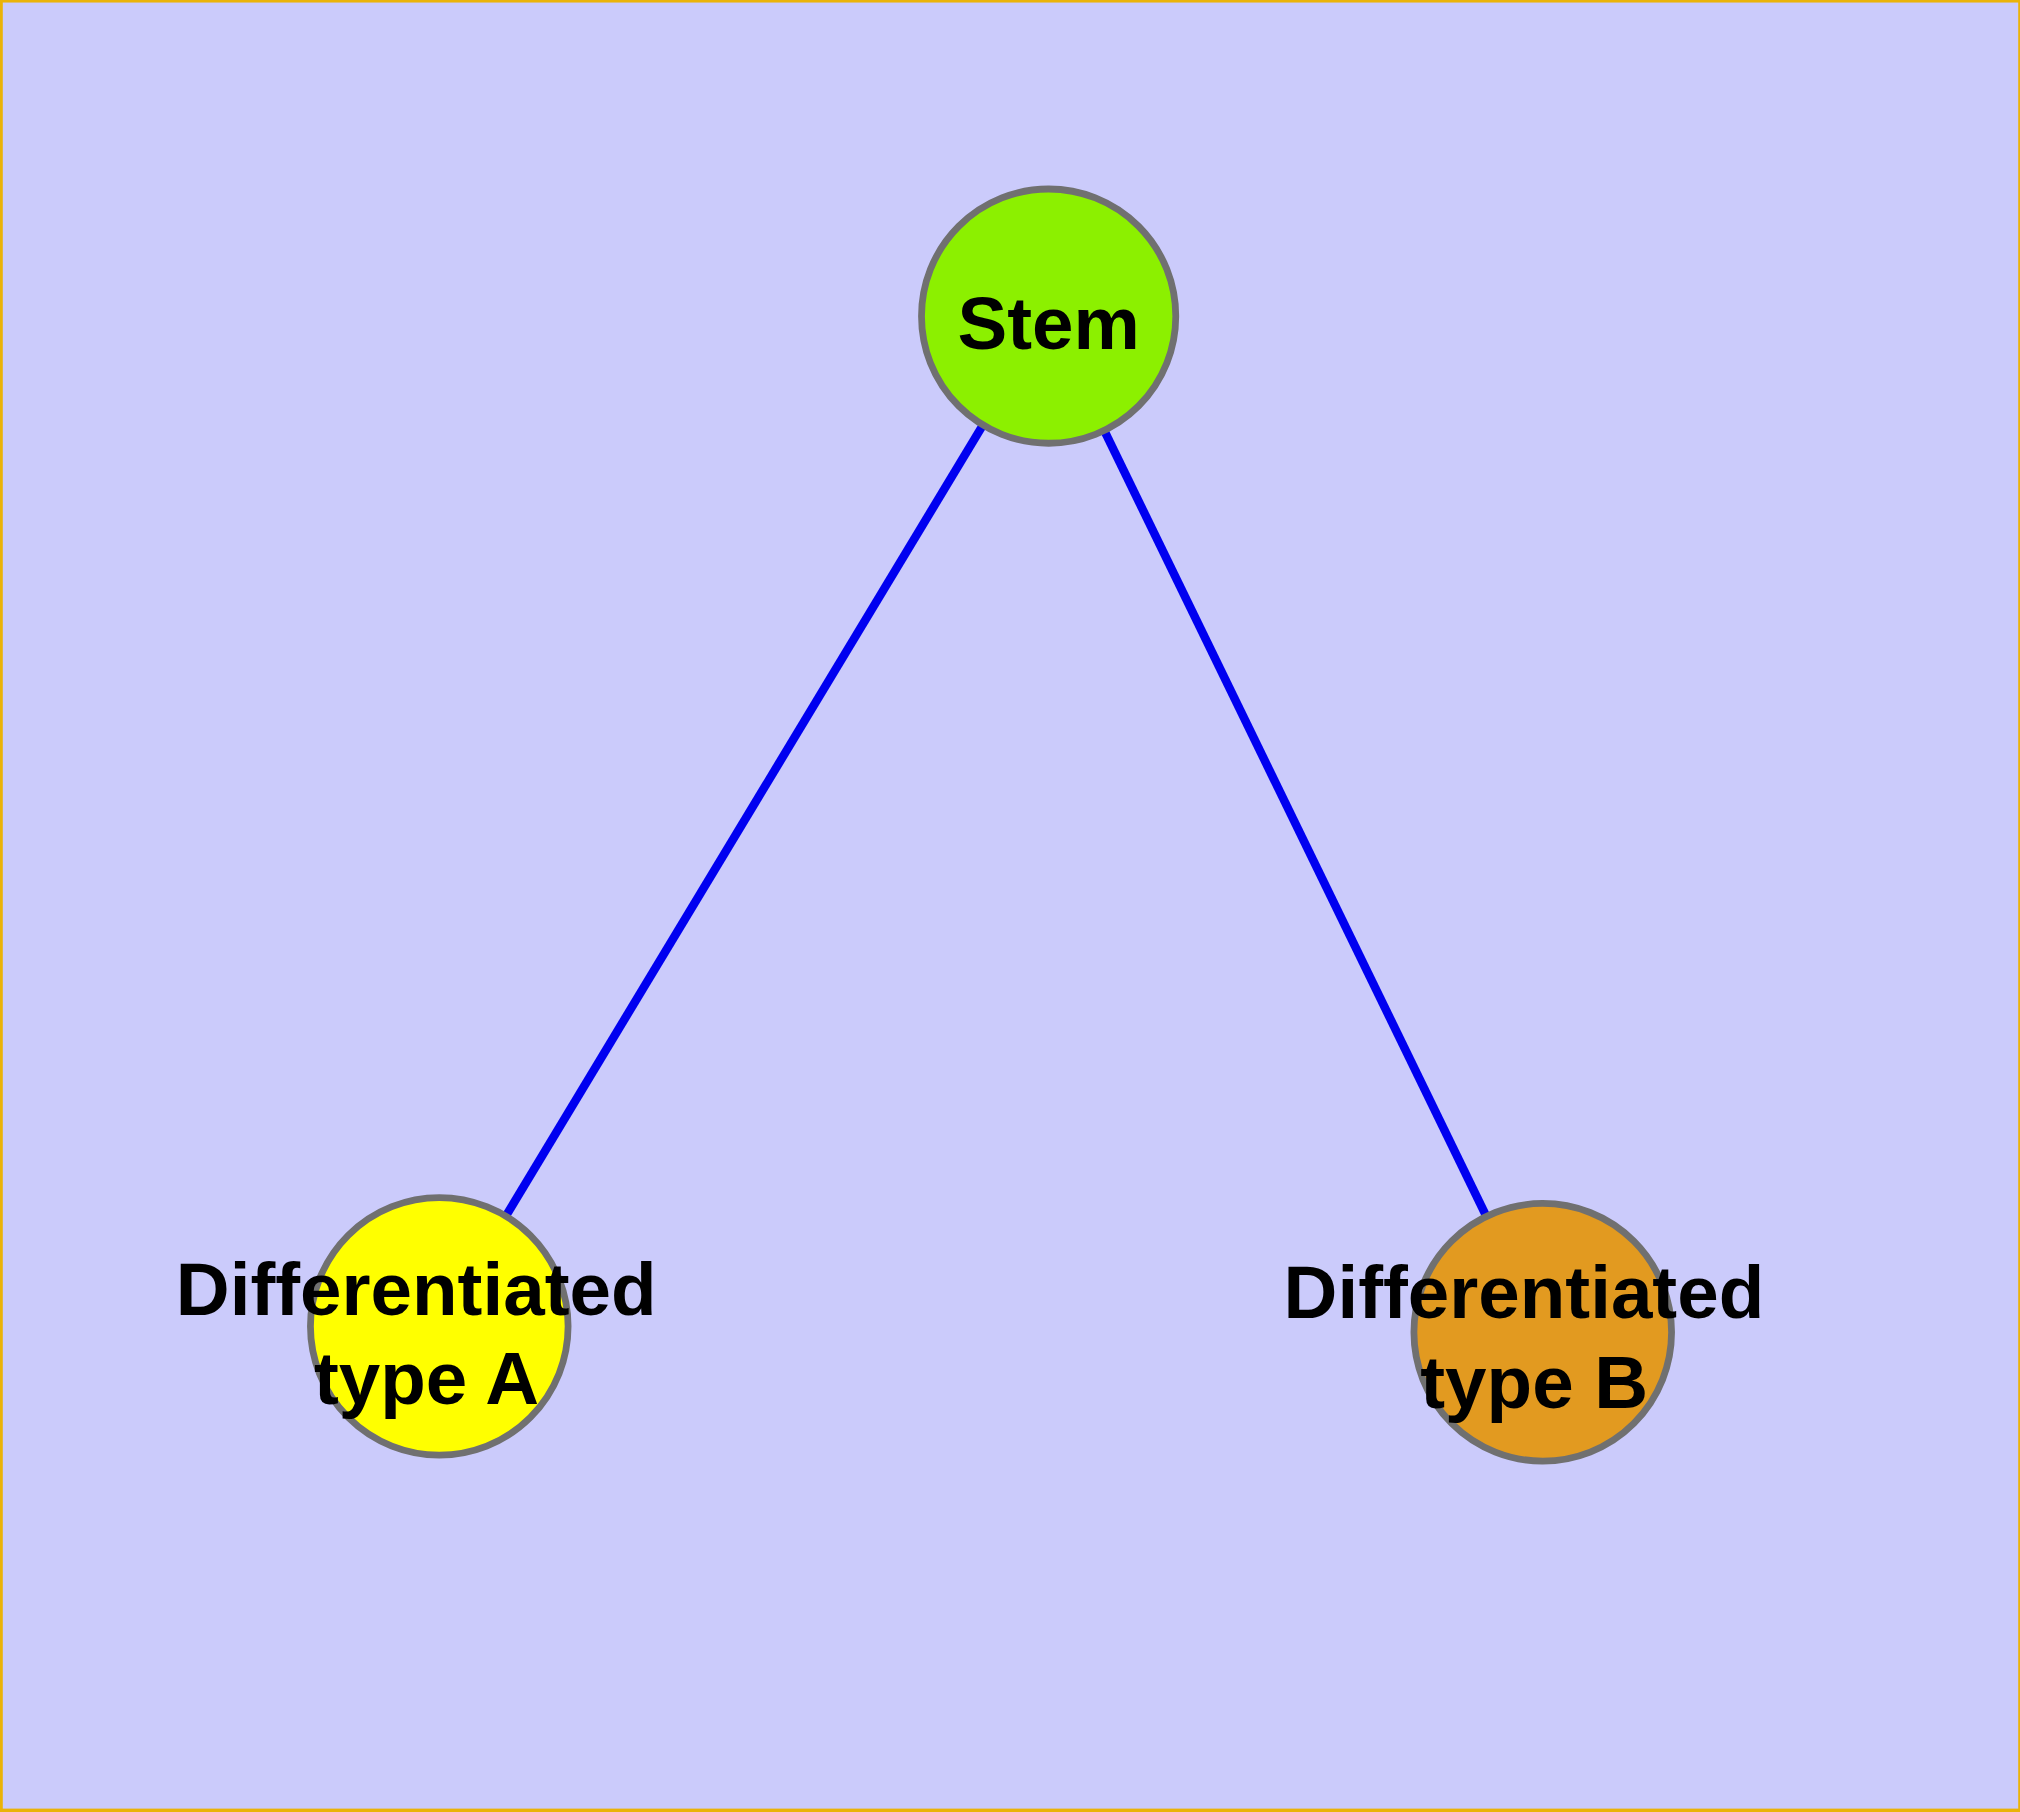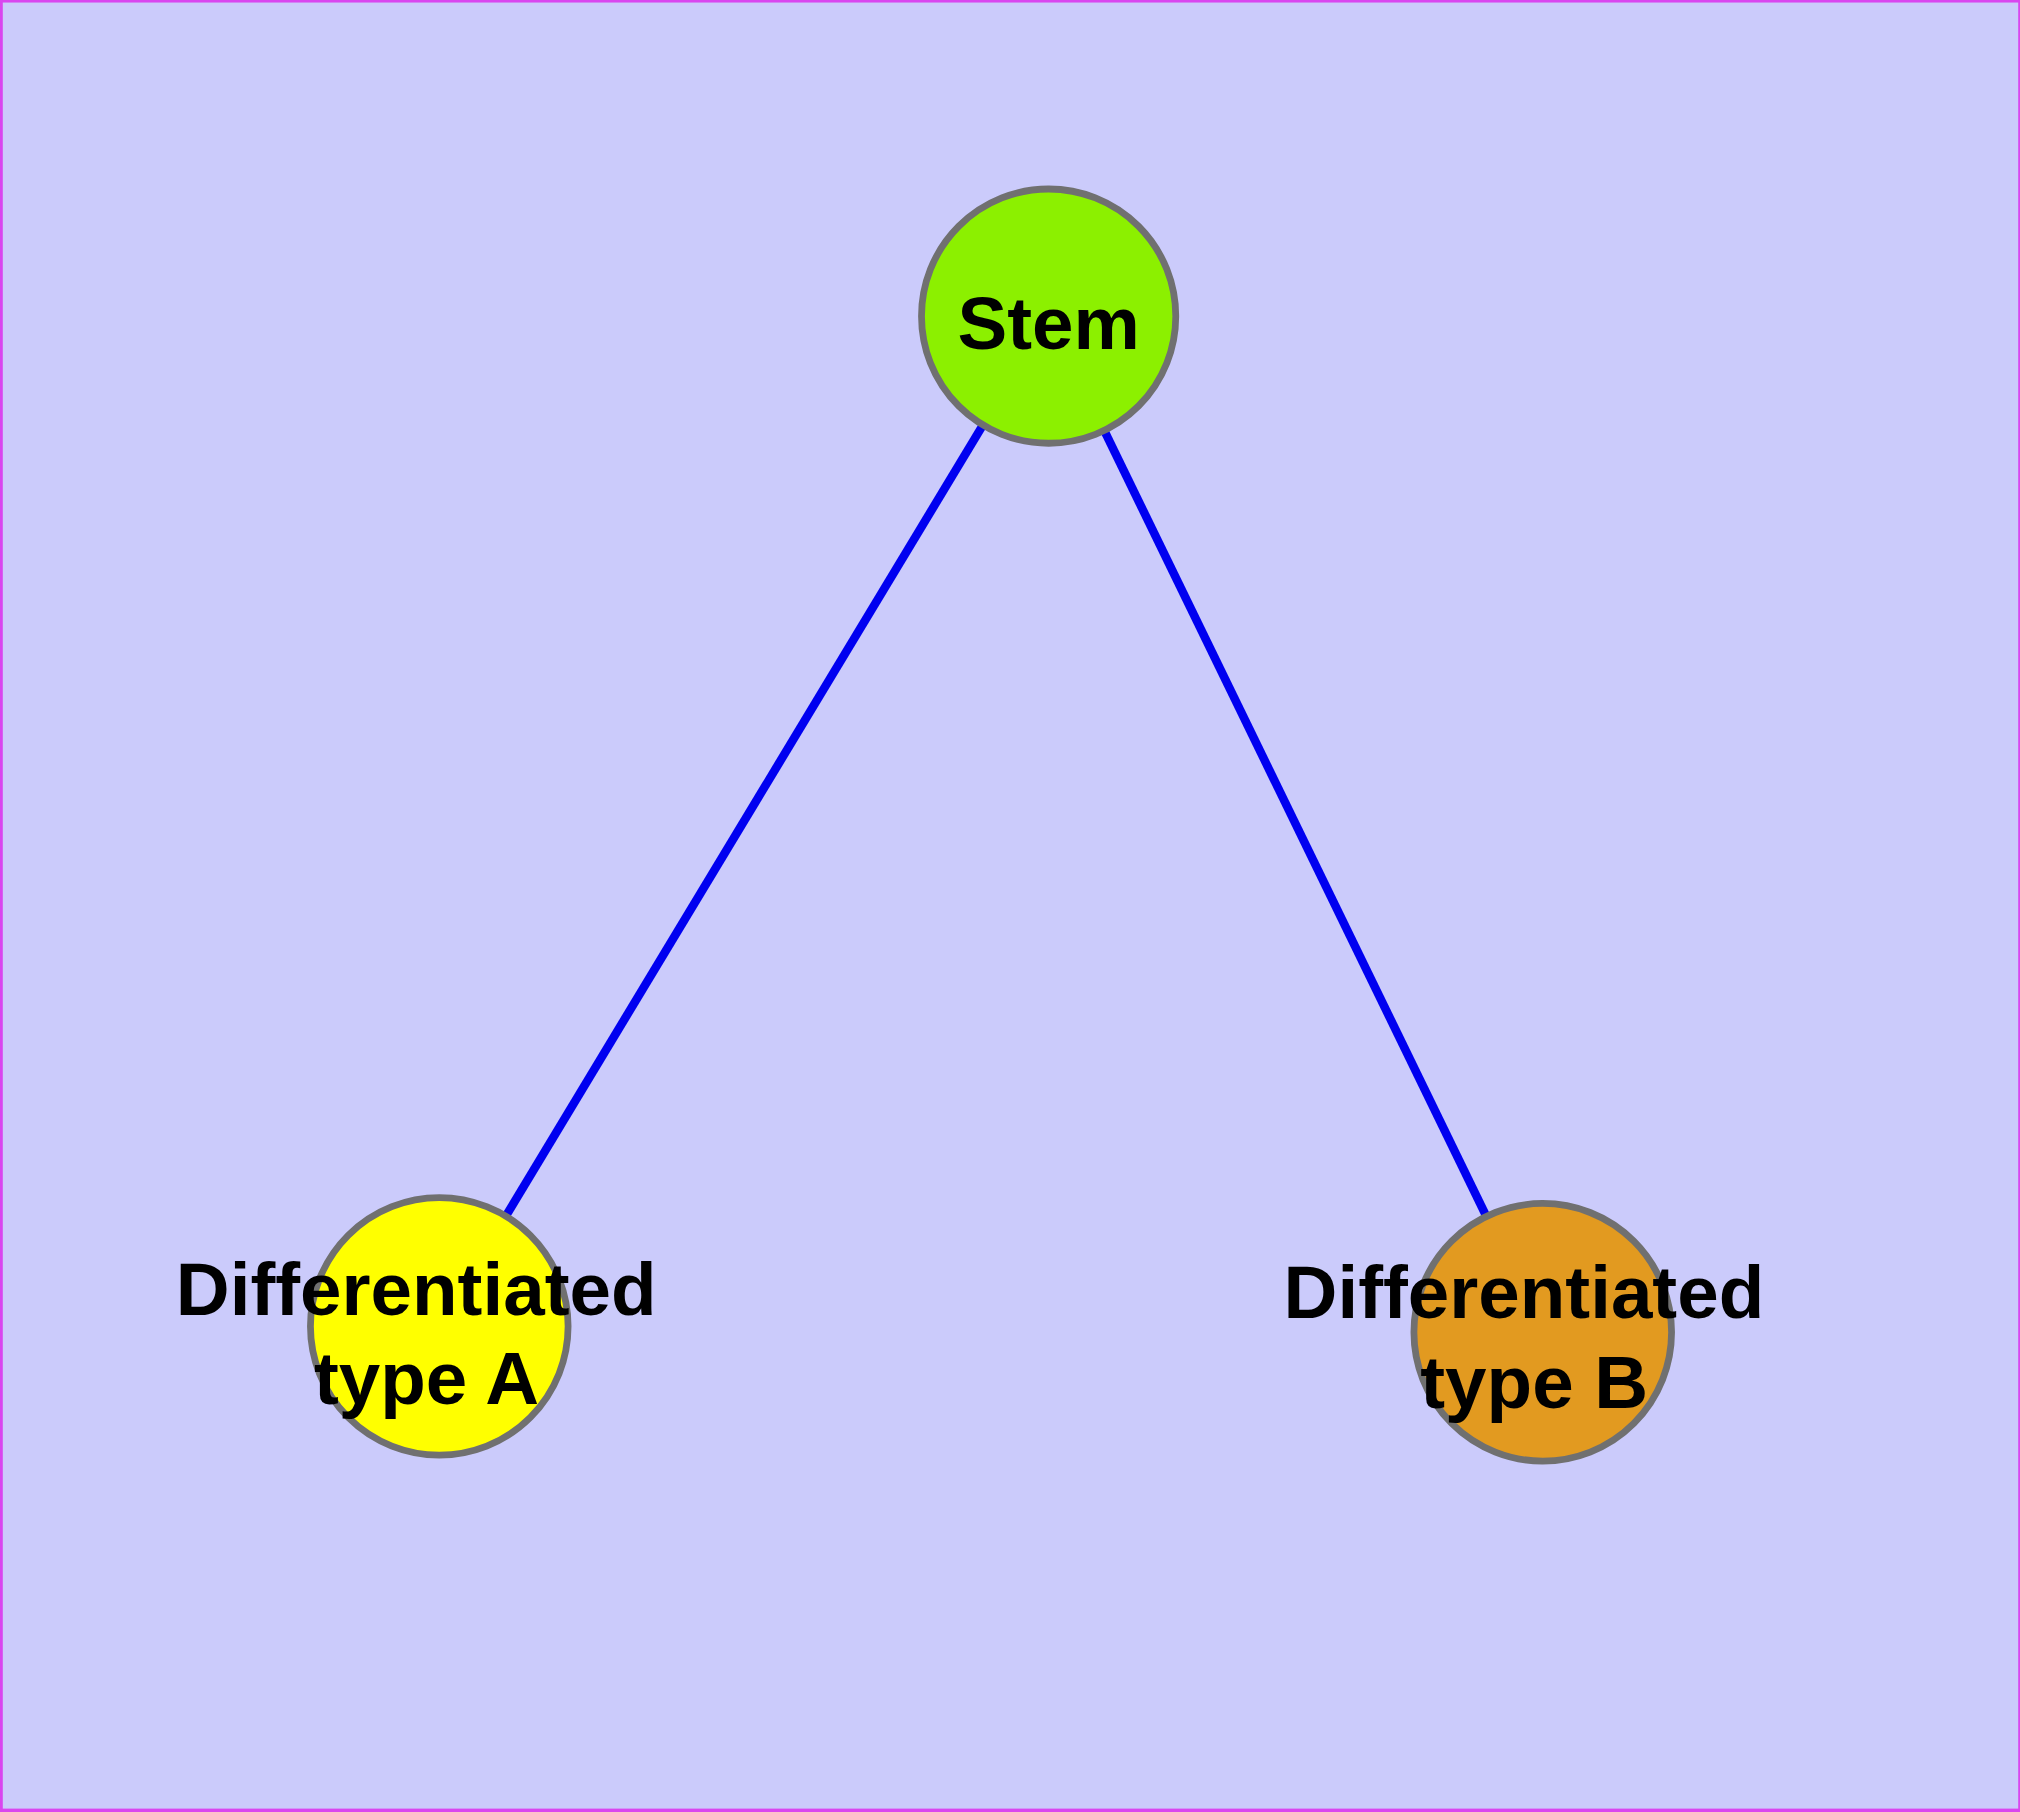--- a/index.html
+++ b/index.html
@@ -4,21 +4,21 @@
 <style>
   html, body {
     margin: 0;
     padding: 0;
     background: #ffffff;
   }
   .canvas {
     position: relative;
     width: 2021px;
     height: 1812px;
-    background: #d946ef;
+    background: #eab308;
     overflow: hidden;
   }
   svg {
     display: block;
     width: 2021px;
     height: 1812px;
   }
   .nlabel {
     font-family: "Liberation Sans", sans-serif;
     font-weight: bold;

